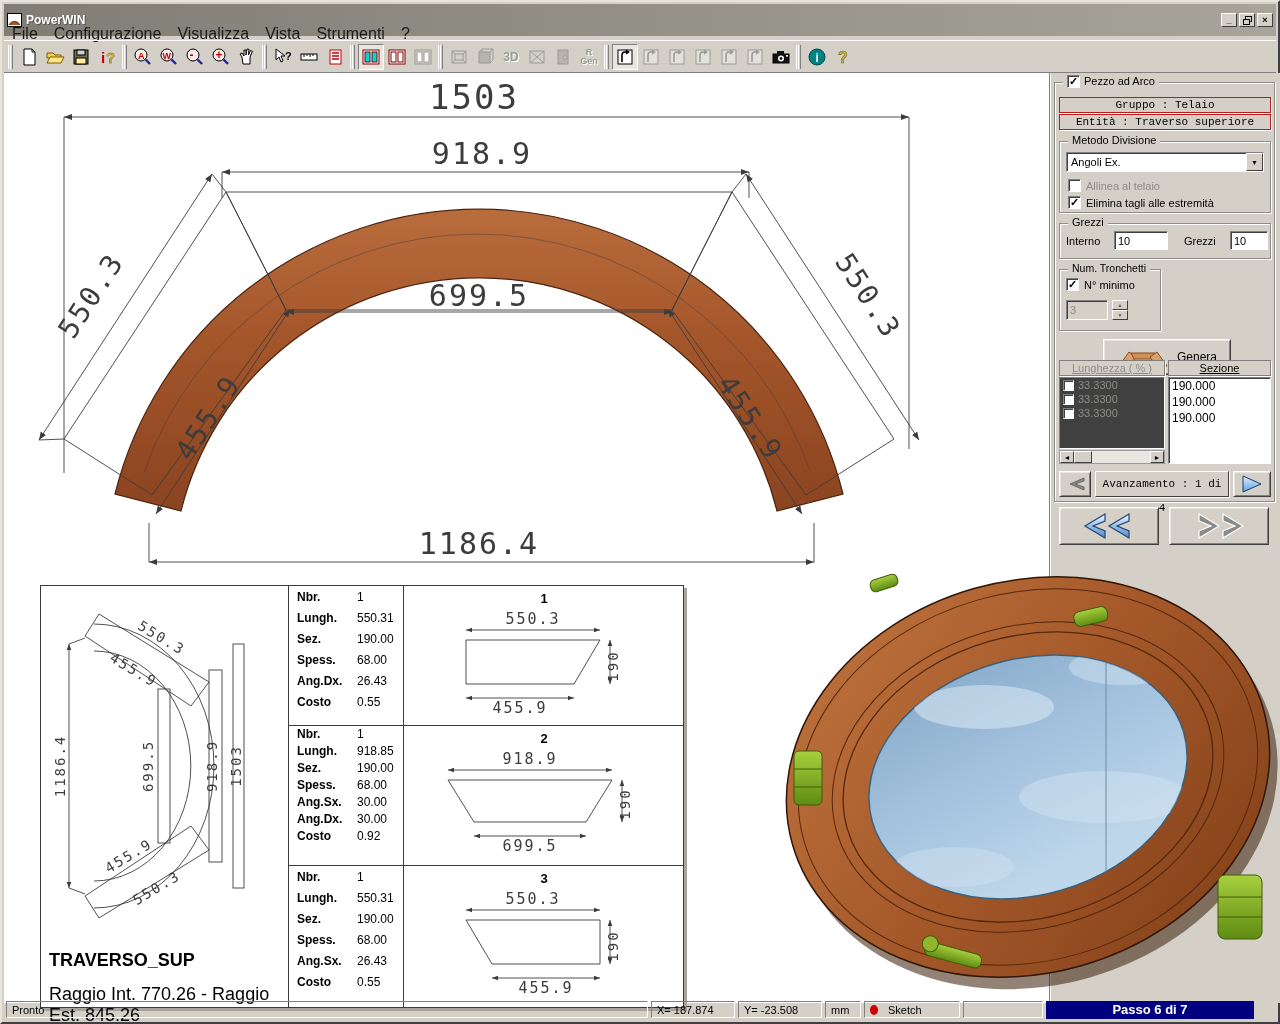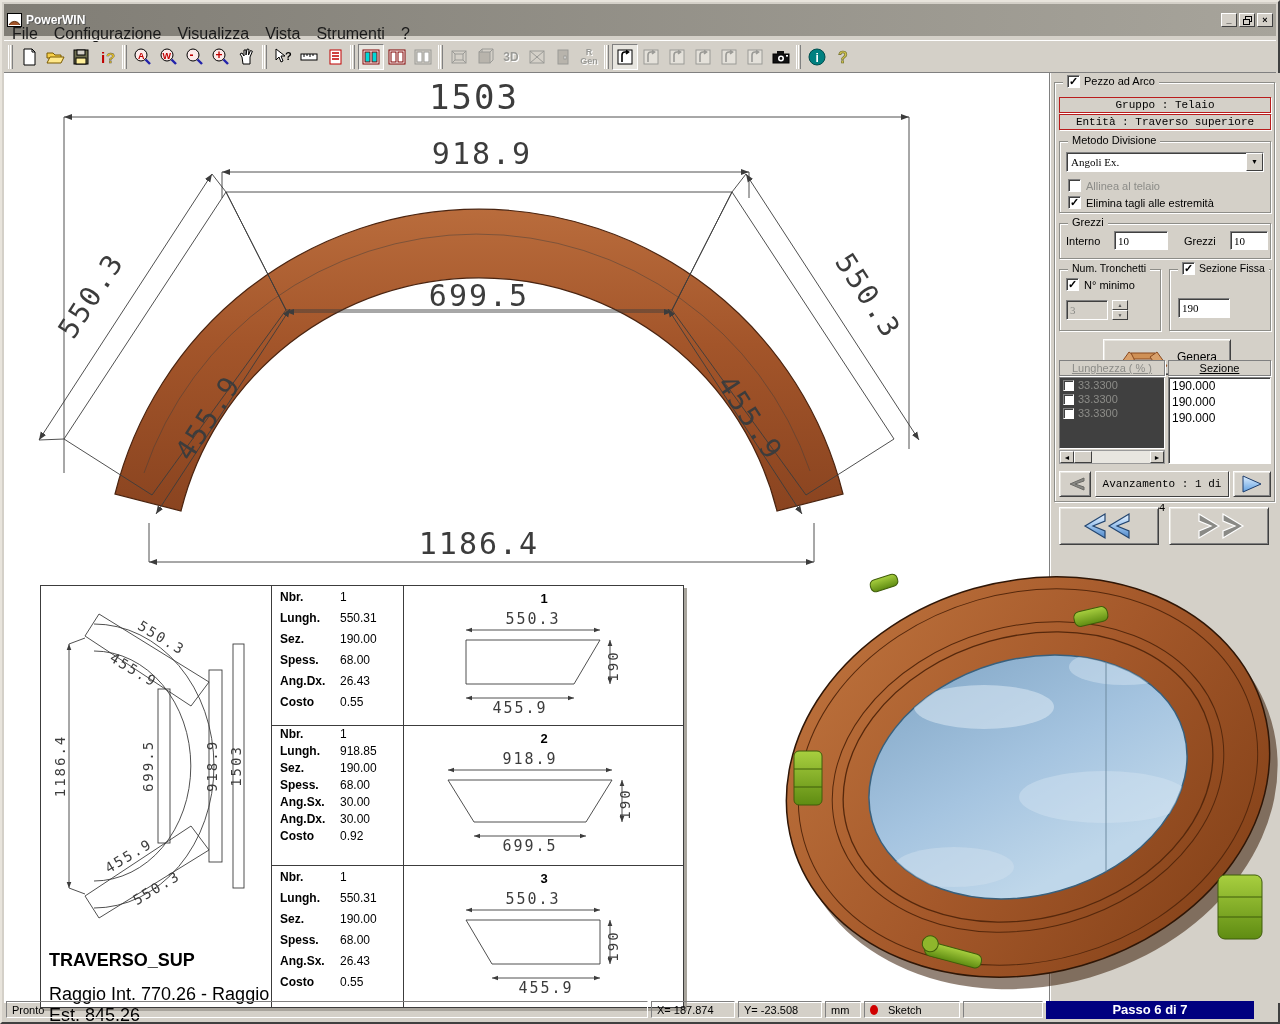--- a/index.html
+++ b/index.html
@@ -36,21 +36,21 @@
                 background:#d4d0c8; border-left:1px solid #fff; font-size:11px; }
   .abs { position:absolute; }
 
   svg text.dim { font-family:"DejaVu Sans Mono", monospace; fill:#3c3c3c; letter-spacing:2px; }
   svg .thin { stroke:#3c3c3c; stroke-width:0.9; fill:none; }
 
   
   .detail { position:absolute; left:36px; top:512px; width:644px; height:423px;
             background:#fff; border:1px solid #3c3c3c; box-shadow:3px 3px 0 #a8a49c; }
   .d-left { position:absolute; left:0; top:0; width:230px; height:100%; }
-  .d-mid  { position:absolute; left:230px; top:0; width:132px; height:100%; border-left:1px solid #3c3c3c; }
+  .d-mid  { position:absolute; left:247px; top:0; width:132px; height:100%; border-left:1px solid #3c3c3c; }
   .d-right{ position:absolute; left:362px; top:0; width:281px; height:100%; border-left:1px solid #3c3c3c; }
   .d-block { width:100%; overflow:hidden; }
   .d-block.b2, .d-block.b3 { border-top:1px solid #3c3c3c; }
   .d-block.b1 { height:139px; } .d-block.b2 { height:140px; } .d-block.b3 { height:143px; }
   .d-row { display:flex; padding-left:8px; font-size:12px; color:#000; }
   .b1 .d-row, .b3 .d-row { line-height:20px; margin-top:1px; }
   .b2 .d-row { line-height:17px; }
   .d-row .lab { font-weight:bold; width:60px; }
   .d-num { text-align:center; font-weight:bold; font-size:13px; padding-top:5px; }
   .d-title { position:absolute; left:8px; top:364px; font-weight:bold; font-size:18px; }
@@ -64,21 +64,21 @@
         border-color:#808080 #fff #fff #808080; box-shadow:inset 1px 1px 0 #404040;
         display:flex; align-items:center; justify-content:center;
         font-size:11px; font-weight:bold; color:#000; line-height:1; }
   .cb.checked::after { content:"✓"; }
   .cbrow { display:flex; align-items:center; gap:5px; position:absolute; }
   .cbrow.dis { color:#8c8c88; }
   .flatbar { position:absolute; border:1px solid #b91c1c; box-shadow:1px 1px 0 #fff;
              text-align:center; font-size:11px; line-height:15px; background:#d4d0c8;font-family:Liberation Mono, monospace; }
   .field { position:absolute; background:#fff; border:1px solid;
            border-color:#808080 #fff #fff #808080; box-shadow:inset 1px 1px 0 #404040;
-           font-size:11px; padding:2px 3px; font-family:Liberation Serif, serif;gap:32px; }
+           font-size:11px; padding:2px 3px; font-family:Liberation Sans, sans-serif;gap:32px; }
   .field.dis { background:#d4d0c8; color:#8c8c88; }
   .dd { display:flex; }
   .ddbtn { width:17px; background:#d4d0c8; border:1px solid; border-color:#fff #404040 #404040 #fff;
            display:flex; align-items:center; justify-content:center; font-size:7px; }
   .spin { position:absolute; width:16px; height:20px; display:flex; flex-direction:column; }
   .spin div { flex:1; background:#d4d0c8; border:1px solid; border-color:#fff #404040 #404040 #fff;
               font-size:5px; display:flex; align-items:center; justify-content:center; color:#555; }
   .btn { background:#d4d0c8; border:1px solid; border-color:#fff #404040 #404040 #fff;
          box-shadow:inset 1px 1px 0 #e8e6e0, inset -1px -1px 0 #808080;
          display:flex; align-items:center; justify-content:center; }
@@ -603,27 +603,20 @@
         <span class="cb checked"></span>
         <span>N° minimo</span>
       </div>
       <input class="field dis" style="left: 6px; top: 30px; width: 42px; height: 20px;" value="3">
       <div class="spin" style="left:52px;top:30px">
         <div>▲</div>
         <div>▼</div>
       </div>
     </div>
 
-    <div class="group" style="left:118px;top:196px;width:102px;height:62px">
-      <div class="legend" style="font-size:10.5px">
-        <span class="cb checked"></span>
-        <span>Sezione Fissa</span>
-      </div>
-      <input class="field" style="left: 8px; top: 28px; width: 52px; height: 20px;" value="190">
-    </div>
 
     <div class="btn abs" style="left:52px;top:266px;width:128px;height:36px;gap:8px">
       <svg width="52" height="26" viewBox="0 0 52 26">
         <polygon points="2,22 12,8 19,13 10,25" fill="#d9a06a" stroke="#8a4a20"></polygon>
         <polygon points="14,9 38,9 35,15 17,15" fill="#cf9055" stroke="#8a4a20"></polygon>
         <polygon points="40,8 50,22 42,25 33,13" fill="#d9a06a" stroke="#8a4a20"></polygon>
       </svg>
       <span style="font-size:12px">Genera</span>
     </div>
 

